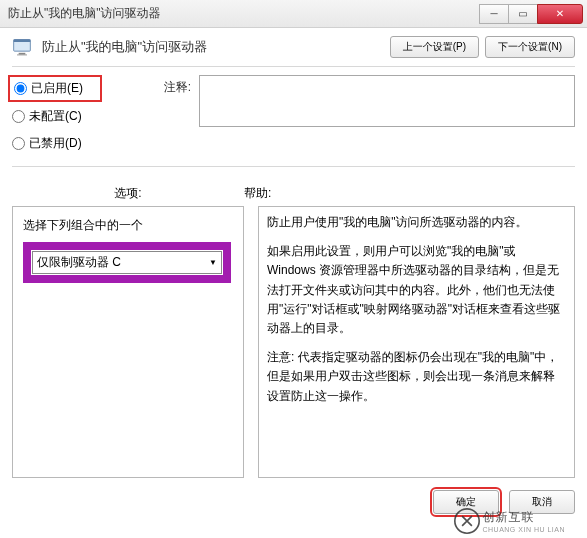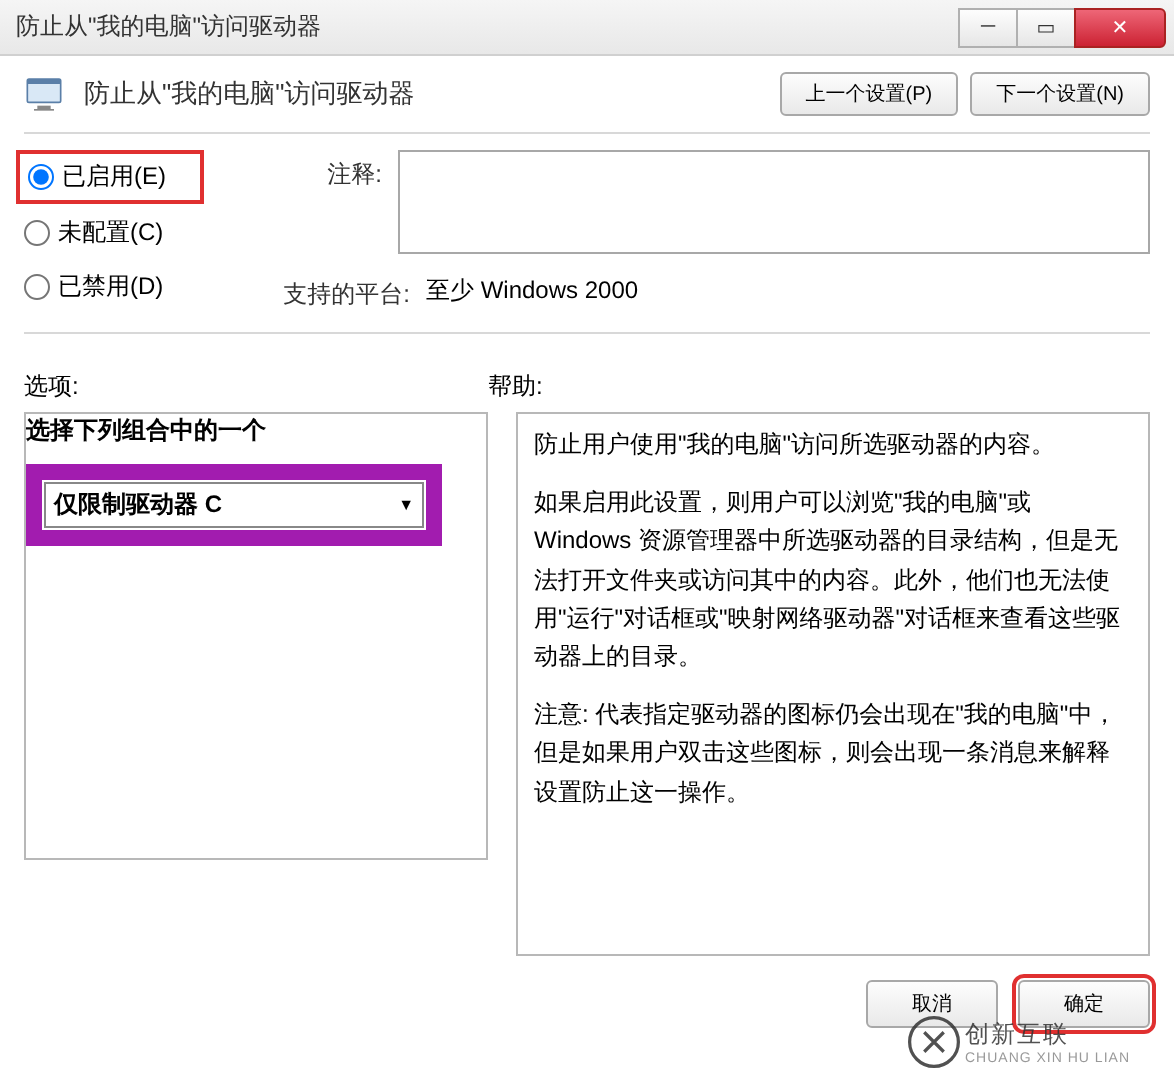--- a/index.html
+++ b/index.html
@@ -50,25 +50,25 @@
 .radio-item input { margin:0; }
 .radio-item.highlight { outline: 2px solid #e03030; outline-offset: 2px; padding:1px 2px; }
 
 .comment-row { display: flex; gap: 8px; align-items: flex-start; }
 .field-label { width: 56px; text-align: right; padding-top: 4px; color:#333;margin-left:27px; }
 .comment-box { flex:1; height: 52px; border: 1px solid #a8a8a8; background:#fff; padding:2px 4px; resize:none; font-family:inherit; font-size:12px; }
 .platform-row { display:flex; gap:8px; align-items:center; margin-top:8px; }
 .platform-text { flex:1; border:none; background:transparent; font-size:12px; padding:2px 0; }
 
 .section-labels { display:flex; margin-top: 18px; }
-.section-labels .left { width: 232px; }
+.section-labels .left { width: 232px; text-align: center; }
 .section-labels span { font-size:12px; }
 
 .lower { display:flex; gap: 14px; margin-top:4px; }
-.options-panel { width: 232px; border:1px solid #b8b8b8; height: 224px; font-weight: bold; }
+.options-panel { width: 232px; border:1px solid #b8b8b8; padding:10px; height: 272px; }
 .options-panel .lbl { margin-bottom: 8px; }
 .combo-wrap { border:8px solid #a21caf; padding:1px; display:inline-block; width: 208px; }
 .combo { width: 100%; border:1px solid #888; padding:2px 4px; font-size:12px; background:#fff; display:flex; justify-content:space-between; align-items:center; cursor:pointer; }
 .combo .arrow { font-size:8px; }
 
 .help-panel { flex:1; border:1px solid #b8b8b8; background:#fff; overflow-y:auto; height:272px; padding:6px 8px; font-size:12px; line-height:1.6; }
 .help-panel p { margin-bottom: 10px; }
 
 .footer { display:flex; justify-content:flex-end; gap:10px; padding: 10px 12px 8px 12px; align-items:center; }
 .footer .btn { padding: 4px 22px; }
@@ -124,24 +124,20 @@
       <label class="radio-item">
         <input type="radio" name="state" style="">
         <span>已禁用(D)</span>
       </label>
     </div>
     <div style="flex:1">
       <div class="comment-row">
         <div class="field-label">注释:</div>
         <textarea class="comment-box" style=""></textarea>
       </div>
-      <div class="platform-row">
-        <div class="field-label" style="width:70px">支持的平台:</div>
-        <div class="platform-text">至少 Windows 2000</div>
-      </div>
     </div>
   </div>
 
   <hr class="hr">
 
   <div class="section-labels">
     <div class="left"><span>选项:</span></div>
     <div><span>帮助:</span></div>
   </div>
 
@@ -159,22 +155,22 @@
       <p>防止用户使用"我的电脑"访问所选驱动器的内容。</p>
       <p>如果启用此设置，则用户可以浏览"我的电脑"或 Windows 资源管理器中所选驱动器的目录结构，但是无法打开文件夹或访问其中的内容。此外，他们也无法使用"运行"对话框或"映射网络驱动器"对话框来查看这些驱动器上的目录。</p>
       <p>注意: 代表指定驱动器的图标仍会出现在"我的电脑"中，但是如果用户双击这些图标，则会出现一条消息来解释设置防止这一操作。</p>
 
     </div>
   </div>
 
 </div>
 
 <div class="footer">
+  <button class="btn ok-hl">确定</button>
   <button class="btn">取消</button>
-  <button class="btn ok-hl">确定</button>
 </div>
 
 <div class="watermark">
   <svg class="wm-icon" viewBox="0 0 32 32">
     <circle cx="16" cy="16" r="15" fill="none" stroke="#333" stroke-width="2"></circle>
     <path d="M10 10 L22 22 M22 10 L10 22" stroke="#333" stroke-width="2"></path>
   </svg>
   <div>
     <div class="wm-text">创新互联</div>
     <span class="wm-sub">CHUANG XIN HU LIAN</span>

